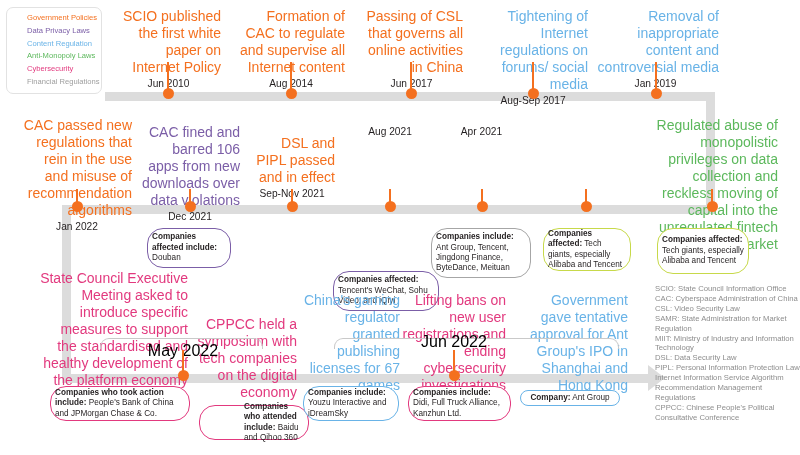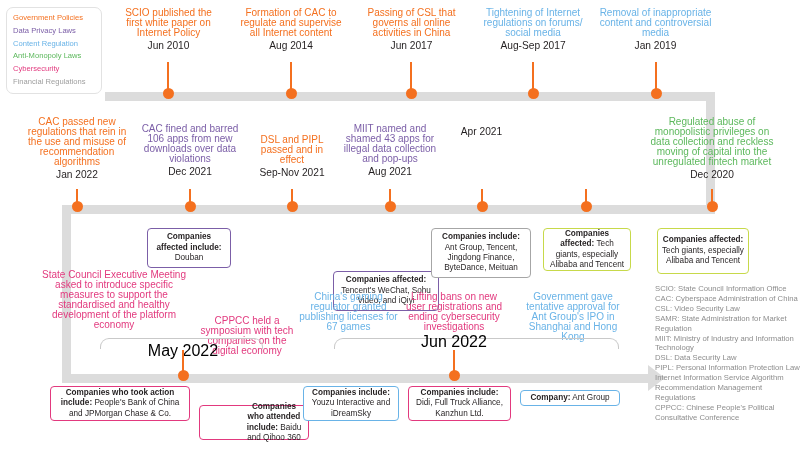--- a/index.html
+++ b/index.html
@@ -23,33 +23,34 @@
     border-bottom: 13px solid transparent;
     border-left: 17px solid #dcdcdc;
   }
 
   
   .legend {
     position: absolute; left: 6px; top: 7px;
     width: 96px;
     border: 1px solid #e2e2e2; border-radius: 7px;
     background: #fff;
-    padding: 4px 5px 4px 6px;
+    padding: 4px 5px 4px 20px;
   }
   .legend-item {
     font-size: 7.6px;
     line-height: 12.8px;
     white-space: nowrap;
   }
 
   
   .event { position: absolute; text-align: center; }
   .event .etext {
-    font-size: 10px;
-    line-height: 10px;
+    font-size: 14px;
+    line-height: 17px;
+    text-align: right;
   }
   .event .edate {
     font-size: 10.2px;
     line-height: 13px;
     color: #231f20;
     margin-top: 1px;
     white-space: nowrap;
   }
   .stem {
     position: absolute;
@@ -70,23 +71,22 @@
     border-top-left-radius: 9px;
     border-top-right-radius: 9px;
     border-bottom: none;
     height: 11px;
   }
 
   
   .cbox {
     position: absolute;
     border: 1.3px solid #999;
-    border-radius: 4px;
+    border-radius: 16px;
     background: #fff;
-    text-align: center;
     font-size: 8.2px;
     line-height: 10.4px;
     color: #231f20;
     padding: 3px 4px;
     display: flex; align-items: center; justify-content: center;
   }
   .cbox b { font-weight: bold; }
 
   
   .gloss {
@@ -181,21 +181,20 @@
   <div class="dot" style="left:185px; top:201px;"></div>
 
   <div class="event" style="left:249px; top:135px; width:86px;">
     <div class="etext c-gov">DSL and PIPL passed and in effect</div>
     <div class="edate">Sep-Nov 2021</div>
   </div>
   <div class="stem" style="left:291px; top:189px; height:19px;"></div>
   <div class="dot" style="left:287px; top:201px;"></div>
 
   <div class="event" style="left:340px; top:124px; width:100px;">
-    <div class="etext c-data">MIIT named and shamed 43 apps for illegal data collection and pop-ups</div>
     <div class="edate">Aug 2021</div>
   </div>
   <div class="stem" style="left:389px; top:189px; height:19px;"></div>
   <div class="dot" style="left:385px; top:201px;"></div>
 
   <div class="event" style="left:432px; top:124px; width:99px;">
     <div class="edate">Apr 2021</div>
   </div>
   <div class="stem" style="left:481px; top:189px; height:19px;"></div>
   <div class="dot" style="left:477px; top:201px;"></div>

